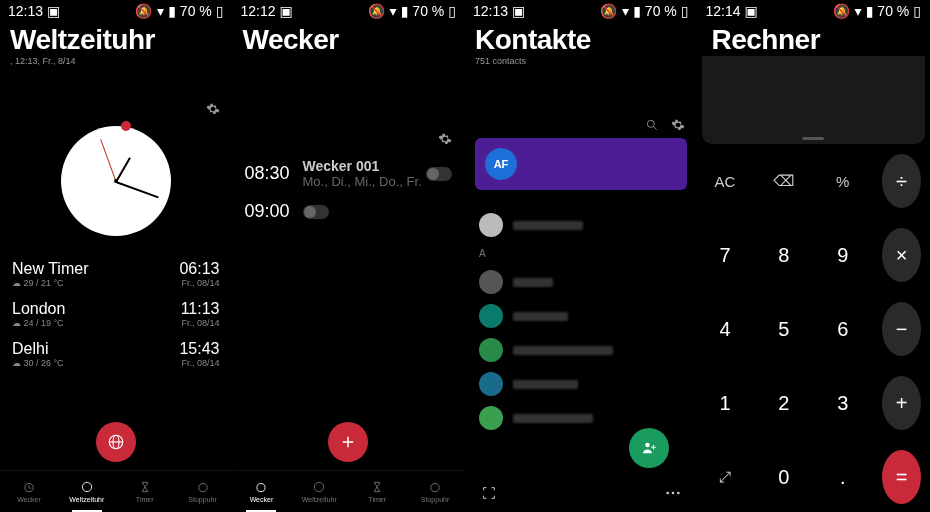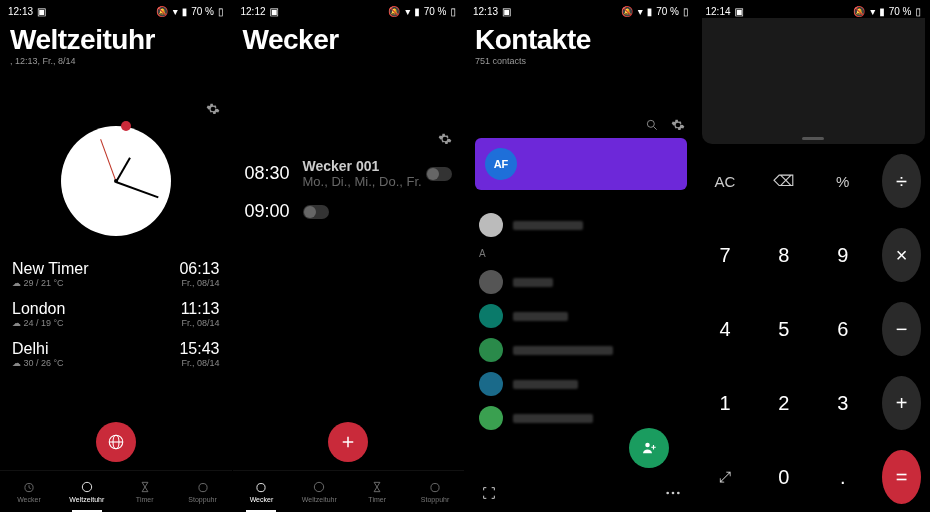--- a/index.html
+++ b/index.html
@@ -1,18 +1,18 @@
 <!DOCTYPE html>
 <html><head>
 <meta charset="utf-8">
 <style>
   * { box-sizing: border-box; margin: 0; padding: 0; font-family: -apple-system, Helvetica, Arial, sans-serif; }
   body { background:#fff; width:930px; height:512px; display:flex; }
   .phone { flex:1; background:#000; color:#fff; position:relative; overflow:hidden; display:flex; flex-direction:column; border-right:1px solid #000;}
-  .status { display:flex; justify-content:space-between; align-items:center; font-size:10px; padding:4px 8px 0 8px; height:18px;}
+  .status { display:flex; justify-content:space-between; align-items:center; font-size:14px; padding:4px 8px 0 8px; height:18px;}
   .status .left, .status .right { display:flex; gap:4px; align-items:center;}
   .title { font-size:28px; font-weight:600; padding:6px 10px 0 10px; letter-spacing:-0.5px;}
   .subtitle { font-size:9px; color:#999; padding:0 10px;}
   .toolbar { display:flex; justify-content:flex-end; gap:12px; padding:6px 12px; margin-top:30px;}
   svg { display:block; }
   
   .clockwrap { display:flex; justify-content:center; margin:4px 0 18px 0;}
   .clockface { width:110px; height:110px; border-radius:50%; background:#fff; position:relative;}
   .hand { position:absolute; left:50%; top:50%; transform-origin:0 50%; background:#000; height:2px;}
   .hand.h { width:28px; transform:rotate(-60deg);}
@@ -36,21 +36,21 @@
   .tab.active::after{content:"";position:absolute;bottom:0;width:30px;height:2px;background:#fff;}
   
   .alarmrow{display:flex;align-items:center;padding:6px 12px;gap:4px;}
   .alarmrow .atime{font-size:18px; width:54px;}
   .alarmrow .alabel{font-size:14px;color:#ccc;font-weight:bold;}
   .alarmrow .adays{font-size:13px;color:#666;}
   .alarmrow .ainfo{flex:1;}
   .toggle{width:26px;height:14px;border-radius:7px;background:#333;position:relative;}
   .toggle::after{content:"";width:12px;height:12px;background:#666;border-radius:50%;position:absolute;top:1px;left:1px;}
   
-  .card{margin:0 10px;background:#6d28d9;border-radius:6px;padding:10px;display:flex;gap:10px;align-items:center;}
+  .card{margin:0 10px;background:#4c1d95;border-radius:6px;padding:10px;display:flex;gap:10px;align-items:center;}
   .avatar{width:32px;height:32px;border-radius:50%;background:#1e6fd9;display:flex;align-items:center;justify-content:center;font-size:11px;font-weight:600;}
   .card .cname{font-size:13px;}
   .card .csub{font-size:9px;color:#aaa;}
   .section-letter{font-size:10px;color:#777;padding:6px 14px;}
   .crow{display:flex;align-items:center;gap:10px;padding:5px 14px;}
   .cav{width:24px;height:24px;border-radius:50%;}
   .blurtext{width:70px;height:9px;background:#333;border-radius:2px;filter:blur(1px);}
   .bottombar{position:absolute;bottom:0;left:0;right:0;height:38px;display:flex;align-items:center;justify-content:space-between;padding:0 16px;}
   
   .calcdisplay{flex:1;background:#1a1a1a;border-radius:0 0 10px 10px;margin:0 4px 6px 4px;position:relative;}
@@ -317,20 +317,21 @@
         <span>▣</span>
       </div>
     <div class="right">
         <span>🔕</span>
         <span>▾</span>
         <span>▮</span>
         <span>70 %</span>
         <span>▯</span>
       </div>
   </div>
+  <div class="title" style="padding-left:14px">Rechner</div>
   <div class="calcdisplay">
       <div class="draghandle"></div>
     </div>
   <div class="keypad">
     <div class="key fn">AC</div>
     <div class="key fn">⌫</div>
     <div class="key fn">%</div>
     <div class="key op">÷</div>
     <div class="key">7</div>
     <div class="key">8</div>

